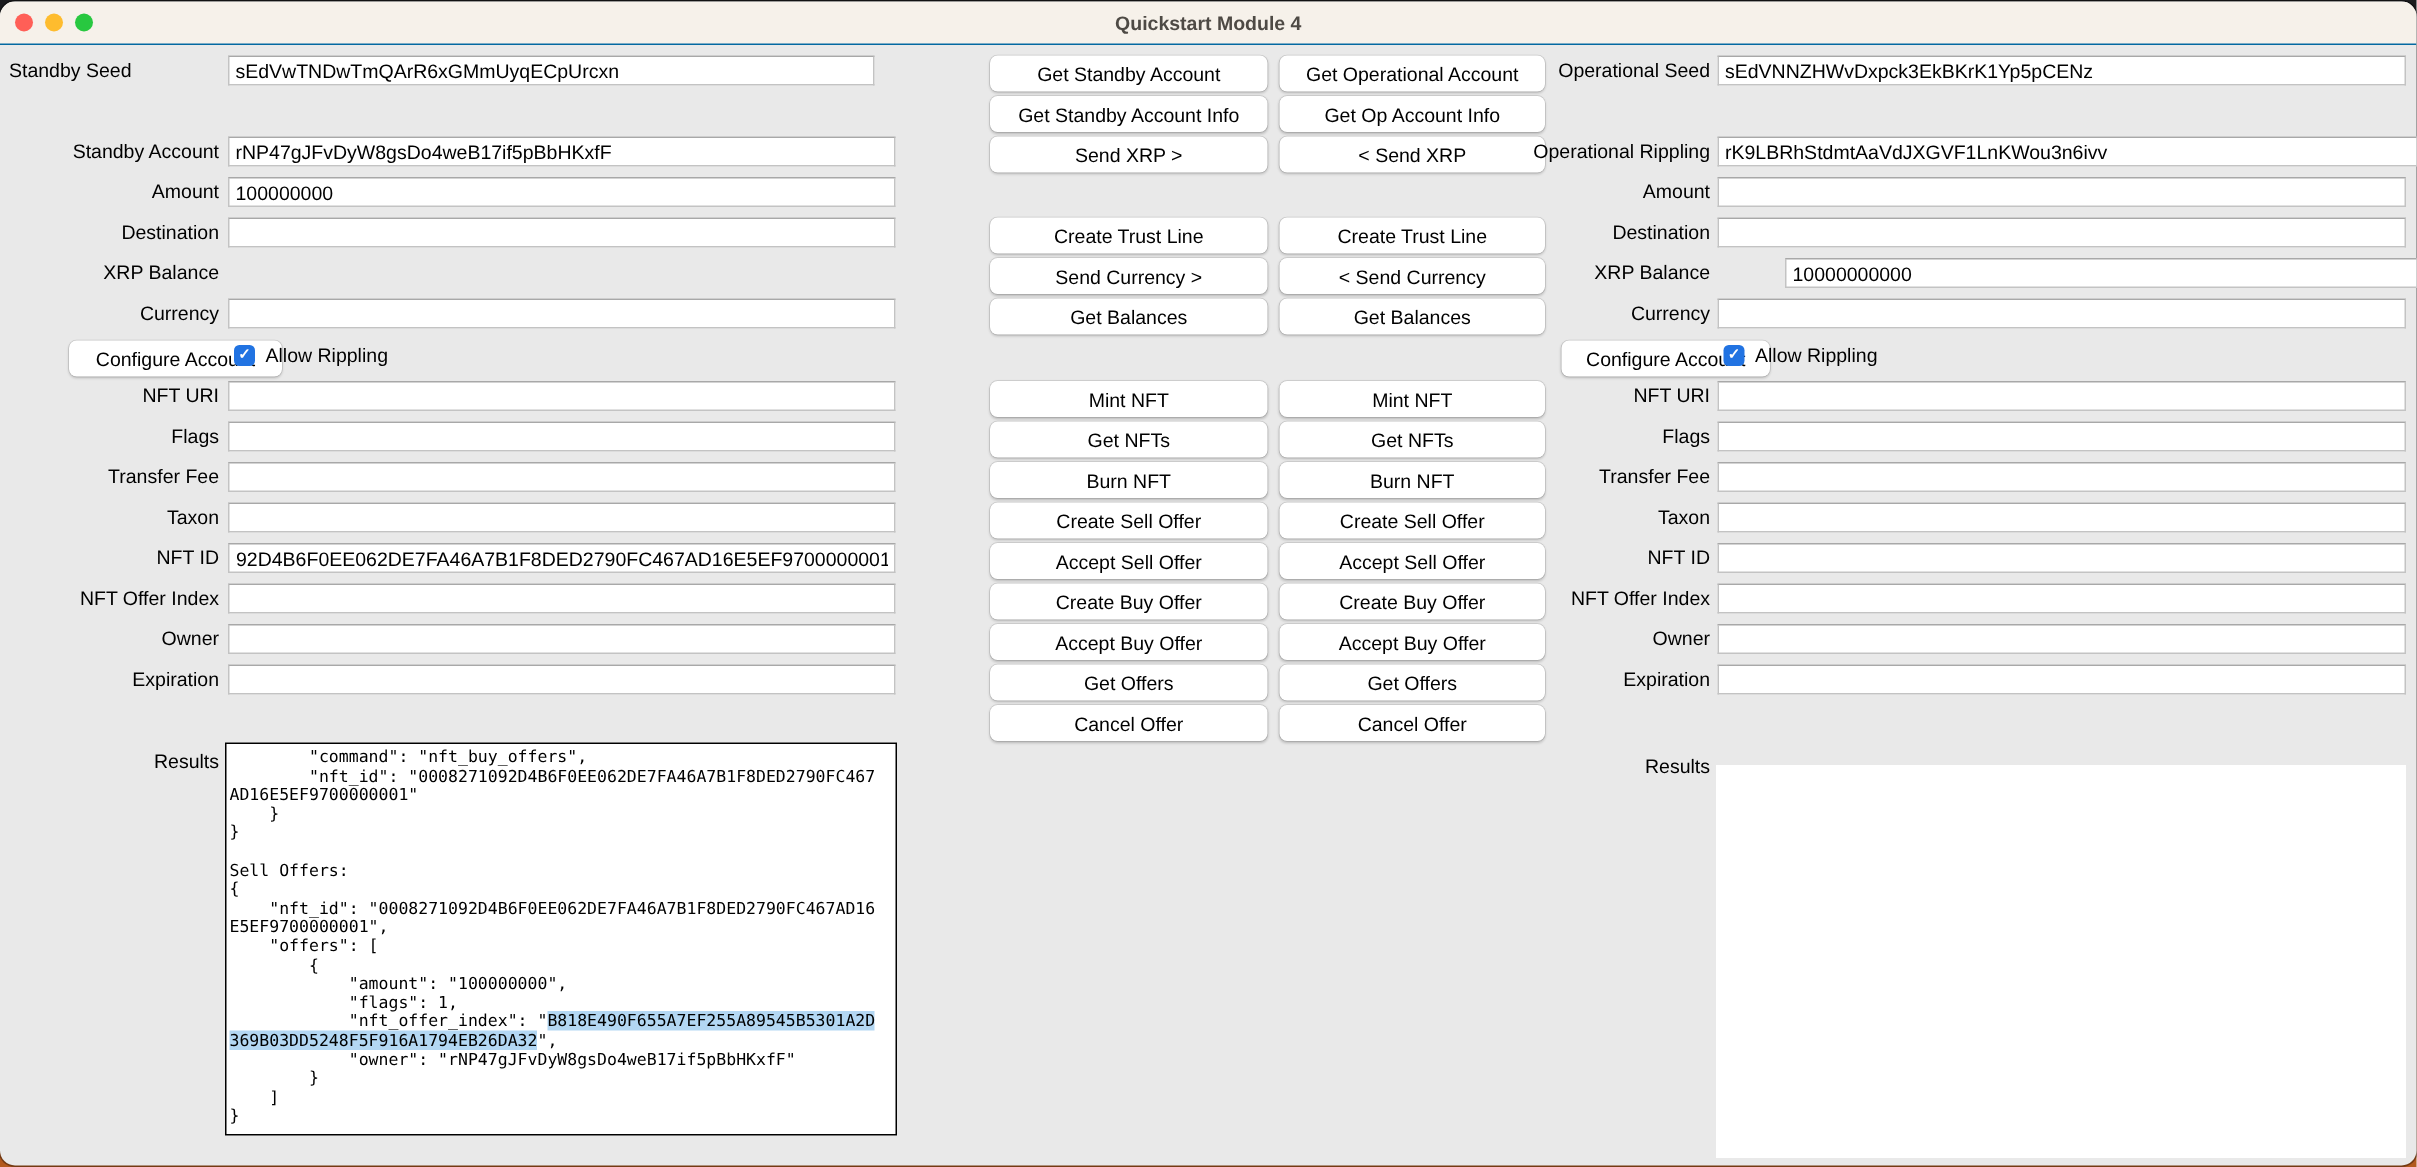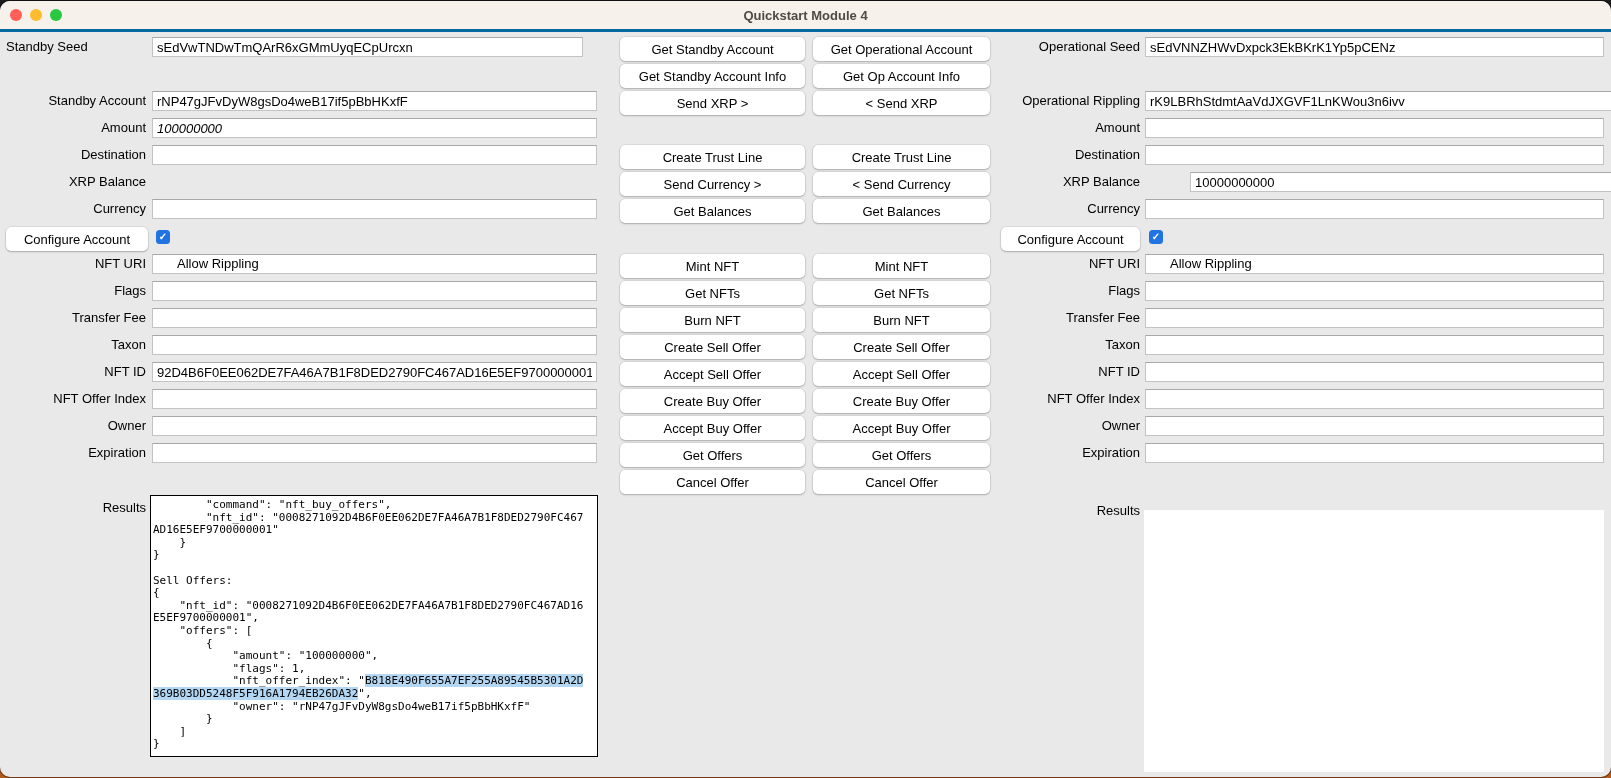--- a/index.html
+++ b/index.html
@@ -9,21 +9,21 @@
     font-family:"Liberation Sans",sans-serif;
     -webkit-font-smoothing:antialiased;
   }
   .window{
     position:absolute;left:0;top:1px;width:1611px;height:776px;
     background:#e9e9e9;border-radius:10px;overflow:hidden;
     box-shadow:0 0 0 1px rgba(0,0,0,.35);
   }
   .titlebar{
     position:absolute;left:0;top:0;width:100%;height:28px;
-    background:#f6f1ea;border-bottom:3px solid #0369a1;
+    background:#f6f1ea;border-bottom:1px solid #0369a1;
     display:flex;align-items:center;justify-content:center;
   }
   .title{font-size:13px;font-weight:bold;color:#4e4a45;}
   .tl{position:absolute;top:8px;width:12px;height:12px;border-radius:50%;}
   .tl-red{left:10px;background:#ff5f57;}
   .tl-yellow{left:30px;background:#febc2e;}
   .tl-green{left:50px;background:#28c840;}
   .lbl{
     position:absolute;height:20px;line-height:20px;font-size:13px;color:#000;
     text-align:right;white-space:nowrap;
@@ -32,29 +32,29 @@
     position:absolute;height:20px;box-sizing:border-box;
     background:#fff;border:1px solid #c3c3c3;border-top-color:#a8a8a8;
     font-family:"Liberation Sans",sans-serif;font-size:13px;color:#000;
     padding:0 4px;outline:none;
   }
   .btn{
     position:absolute;height:21px;box-sizing:border-box;
     background:#fff;border:none;border-radius:5px;
     box-shadow:0 0 0 .5px rgba(0,0,0,.12),0 1px 2px rgba(0,0,0,.22);
     font-family:"Liberation Sans",sans-serif;font-size:13px;color:#000;
-    display:flex;align-items:center;justify-content:center;padding:12px;cursor:default;
+    display:flex;align-items:center;justify-content:center;padding:12px;cursor:default;margin-left:40px;
   }
   .cb{
     position:absolute;width:14px;height:14px;border-radius:3.5px;
     background:#2173e2;color:#fff;font-size:10px;line-height:14px;
     text-align:center;font-weight:bold;
   }
   .cb::after{content:"✓";}
-  .cb-lbl{position:absolute;height:20px;line-height:20px;font-size:13px;color:#000;text-align:left;margin-top:27px;}
+  .cb-lbl{position:absolute;height:20px;line-height:20px;font-size:13px;color:#000;text-align:left;}
   .results-box{
     position:absolute;background:#fff;box-sizing:border-box;overflow:hidden;
   }
   .results-box.bordered{border:1px solid #000;}
   .results-box pre{
     margin:0;padding:3px 2px;
     font-family:"DejaVu Sans Mono",monospace;font-size:11px;line-height:12.6px;
     color:#000;white-space:pre;
   }
 </style>
@@ -81,21 +81,21 @@
   <div class="lbl" style="left:0;width:146px;top:307px;">Transfer Fee</div>
   <div class="lbl" style="left:0;width:146px;top:334px;">Taxon</div>
   <div class="lbl" style="left:0;width:146px;top:361px;">NFT ID</div>
   <div class="lbl" style="left:0;width:146px;top:388px;">NFT Offer Index</div>
   <div class="lbl" style="left:0;width:146px;top:415px;">Owner</div>
   <div class="lbl" style="left:0;width:146px;top:442px;">Expiration</div>
   <div class="lbl" style="left:0;width:146px;top:497px;">Results</div>
 
   <input class="fld" style="left: 152px; width: 431px; top: 36px;" value="sEdVwTNDwTmQArR6xGMmUyqECpUrcxn">
   <input class="fld" style="left: 152px; width: 445px; top: 90px;" value="rNP47gJFvDyW8gsDo4weB17if5pBbHKxfF">
-  <input class="fld" style="left: 152px; width: 445px; top: 117px; font-style: italic;" value="100000000">
+  <input class="fld" style="left: 152px; width: 445px; top: 117px;" value="100000000">
   <input class="fld" style="left: 152px; width: 445px; top: 144px;" value="">
   <input class="fld" style="left: 152px; width: 445px; top: 198px;" value="">
   <input class="fld" style="left: 152px; width: 445px; top: 253px;" value="">
   <input class="fld" style="left: 152px; width: 445px; top: 280px;" value="">
   <input class="fld" style="left: 152px; width: 445px; top: 307px;" value="">
   <input class="fld" style="left: 152px; width: 445px; top: 334px;" value="">
   <input class="fld" style="left: 152px; width: 445px; top: 361px; text-align: right;" value="92D4B6F0EE062DE7FA46A7B1F8DED2790FC467AD16E5EF9700000001">
   <input class="fld" style="left: 152px; width: 445px; top: 388px;" value="">
   <input class="fld" style="left: 152px; width: 445px; top: 415px;" value="">
   <input class="fld" style="left: 152px; width: 445px; top: 442px;" value="">

